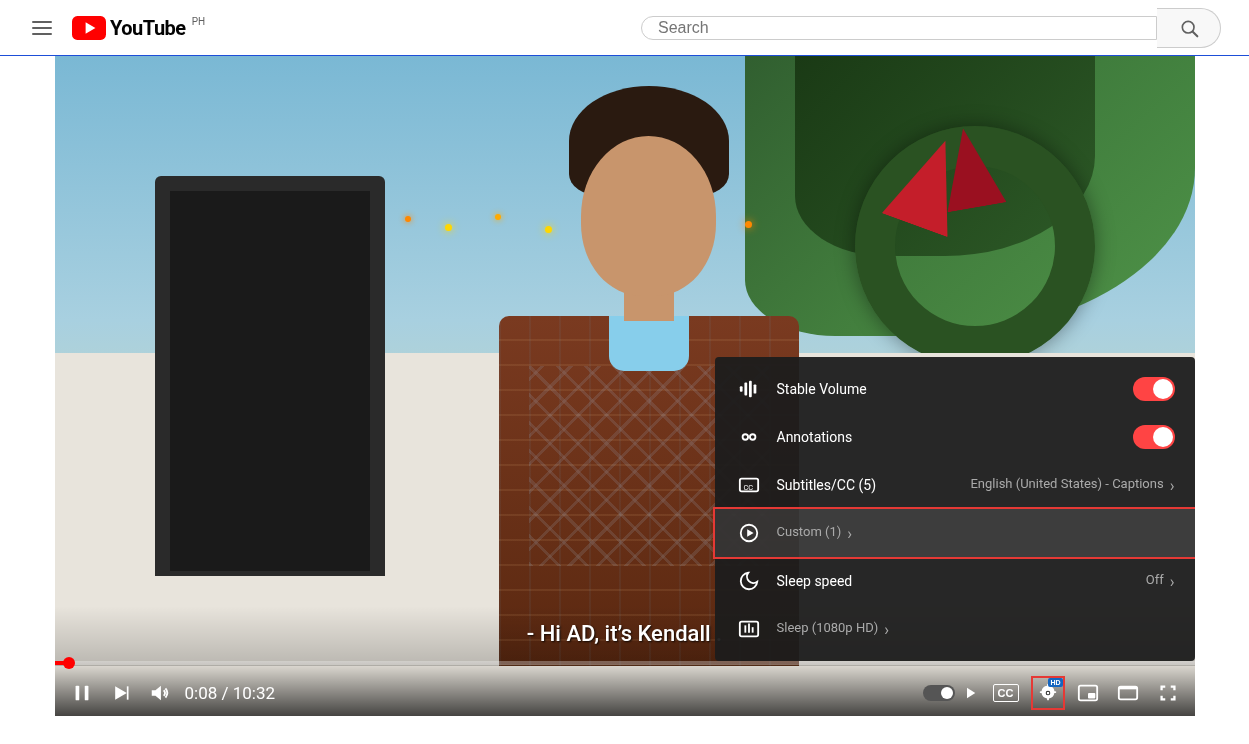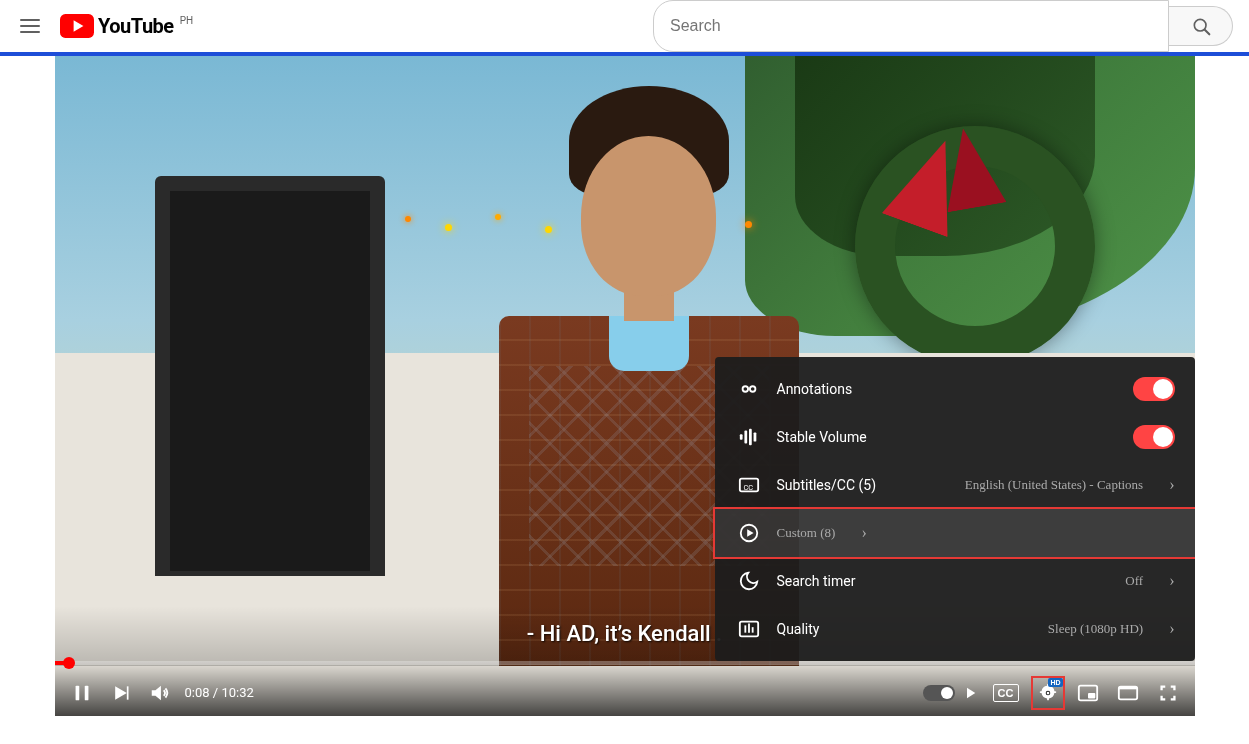--- a/index.html
+++ b/index.html
@@ -9,23 +9,23 @@
       background: #fff;
       font-family: 'Roboto', Arial, sans-serif;
       overflow: hidden;
     }
 
     
     .header {
       display: flex;
       align-items: center;
       height: 56px;
-      padding: 0 16px;
+      padding: 0 28px;
       background: #fff;
-      border-bottom: 4px solid #1d4ed8;
+      border-bottom: 1px solid #1d4ed8;
     }
     .header-left {
       display: flex;
       align-items: center;
       gap: 16px;
     }
     .menu-icon {
       cursor: pointer;
       font-size: 20px;
       color: #606060;
@@ -53,21 +53,21 @@
       margin-left: 2px;
     }
     .search-bar {
       display: flex;
       align-items: center;
       margin-left: auto;
       width: 580px;
     }
     .search-input {
       flex: 1;
-      height: 52px;
+      height: 24px;
       border: 1px solid #ccc;
       border-radius: 20px 0 0 20px;
       padding: 0 16px;
       font-size: 16px;
       outline: none;
       background: #fff;
     }
     .search-btn {
       width: 64px;
       height: 40px;
@@ -136,23 +136,21 @@
     }
     .settings-label {
       color: #fff;
       font-size: 14px;
       flex: 1;
     }
     .settings-value {
       color: #aaa;
       font-size: 13px;
       display: flex;
-      align-items: center;
-      gap: 22px;
-      font-family: Liberation Serif, serif;
+      gap: 2px;
     }
     .settings-chevron {
       color: #aaa;
       font-size: 16px;
       margin-left: 4px;
     }
 
     
     .toggle {
       width: 42px;
@@ -238,21 +236,21 @@
       cursor: pointer;
       font-size: 20px;
       padding: 4px;
       display: flex;
       align-items: center;
       justify-content: center;
     }
 
     .time-display {
       color: #fff;
-      font-size: 13px;
+      font-size: 17px;
       white-space: nowrap;
     }
 
     .controls-spacer {
       flex: 1;
     }
 
     .autoplay-toggle {
       display: flex;
       align-items: center;
@@ -388,96 +386,95 @@
       </div>
     </div>
 
     <div style="position:absolute;bottom:50px;left:0;right:0;height:60px;background:linear-gradient(transparent,rgba(0,0,0,0.2));"></div>
   </div>
 
   <div class="settings-panel">
 
     <div class="settings-row">
       <div class="settings-icon">
-        <svg width="22" height="22" viewBox="0 0 24 24" fill="none" stroke="white" stroke-width="2">
-          <circle cx="8" cy="12" r="3"></circle>
-          <circle cx="16" cy="12" r="3"></circle>
-        </svg>
-      </div>
-      <span class="settings-label">Annotations</span>
-      <div class="toggle on">
-        <div class="toggle-knob"></div>
-      </div>
-    </div>
-
-    <div class="settings-row">
-      <div class="settings-icon">
         <svg width="22" height="22" viewBox="0 0 24 24" fill="white">
           <rect x="2" y="9" width="3" height="6" rx="1"></rect>
           <rect x="7" y="5" width="3" height="14" rx="1"></rect>
           <rect x="12" y="3" width="3" height="18" rx="1"></rect>
           <rect x="17" y="7" width="3" height="10" rx="1"></rect>
         </svg>
       </div>
       <span class="settings-label">Stable Volume</span>
       <div class="toggle on">
         <div class="toggle-knob"></div>
       </div>
     </div>
 
     <div class="settings-row">
       <div class="settings-icon">
         <svg width="22" height="22" viewBox="0 0 24 24" fill="none" stroke="white" stroke-width="2">
+          <circle cx="8" cy="12" r="3"></circle>
+          <circle cx="16" cy="12" r="3"></circle>
+        </svg>
+      </div>
+      <span class="settings-label">Annotations</span>
+      <div class="toggle on">
+        <div class="toggle-knob"></div>
+      </div>
+    </div>
+
+    <div class="settings-row">
+      <div class="settings-icon">
+        <svg width="22" height="22" viewBox="0 0 24 24" fill="none" stroke="white" stroke-width="2">
           <rect x="2" y="5" width="20" height="14" rx="2"></rect>
           <text x="6" y="17" font-size="8" fill="white" stroke="none">CC</text>
         </svg>
       </div>
       <span class="settings-label">Subtitles/CC (5)</span>
       <div class="settings-value">
         <span>English (United States) - Captions</span>
         <span class="settings-chevron">›</span>
       </div>
     </div>
 
     <div class="settings-row highlighted">
       <div class="settings-icon">
         <svg width="22" height="22" viewBox="0 0 24 24" fill="none" stroke="white" stroke-width="2">
           <circle cx="12" cy="12" r="9"></circle>
           <polygon points="10,8 10,16 17,12" fill="white" stroke="none"></polygon>
         </svg>
       </div>
       <div class="settings-value">
-        <span>Custom (8)</span>
+        <span>Custom (1)</span>
         <span class="settings-chevron">›</span>
       </div>
     </div>
 
     <div class="settings-row">
       <div class="settings-icon">
         <svg width="22" height="22" viewBox="0 0 24 24" fill="none" stroke="white" stroke-width="2">
           <path d="M21 12.79A9 9 0 1 1 11.21 3 7 7 0 0 0 21 12.79z"></path>
         </svg>
       </div>
-      <span class="settings-label">Search timer</span>
+      <span class="settings-label">Sleep speed</span>
       <div class="settings-value">
         <span>Off</span>
         <span class="settings-chevron">›</span>
       </div>
     </div>
 
     <div class="settings-row">
       <div class="settings-icon">
         <svg width="22" height="22" viewBox="0 0 24 24" fill="none" stroke="white" stroke-width="2">
           <rect x="2" y="4" width="20" height="16" rx="2"></rect>
           <line x1="8" y1="8" x2="8" y2="16"></line>
           <line x1="12" y1="6" x2="12" y2="16"></line>
           <line x1="16" y1="10" x2="16" y2="16"></line>
         </svg>
       </div>
-      <span class="settings-label">Quality</span>
       <div class="settings-value">
         <span>Sleep (1080p HD)</span>
         <span class="settings-chevron">›</span>
       </div>
     </div>
   </div>
 
   <div class="video-subtitle">- Hi AD, it’s Kendall .</div>
 
   <div class="controls-bar">

